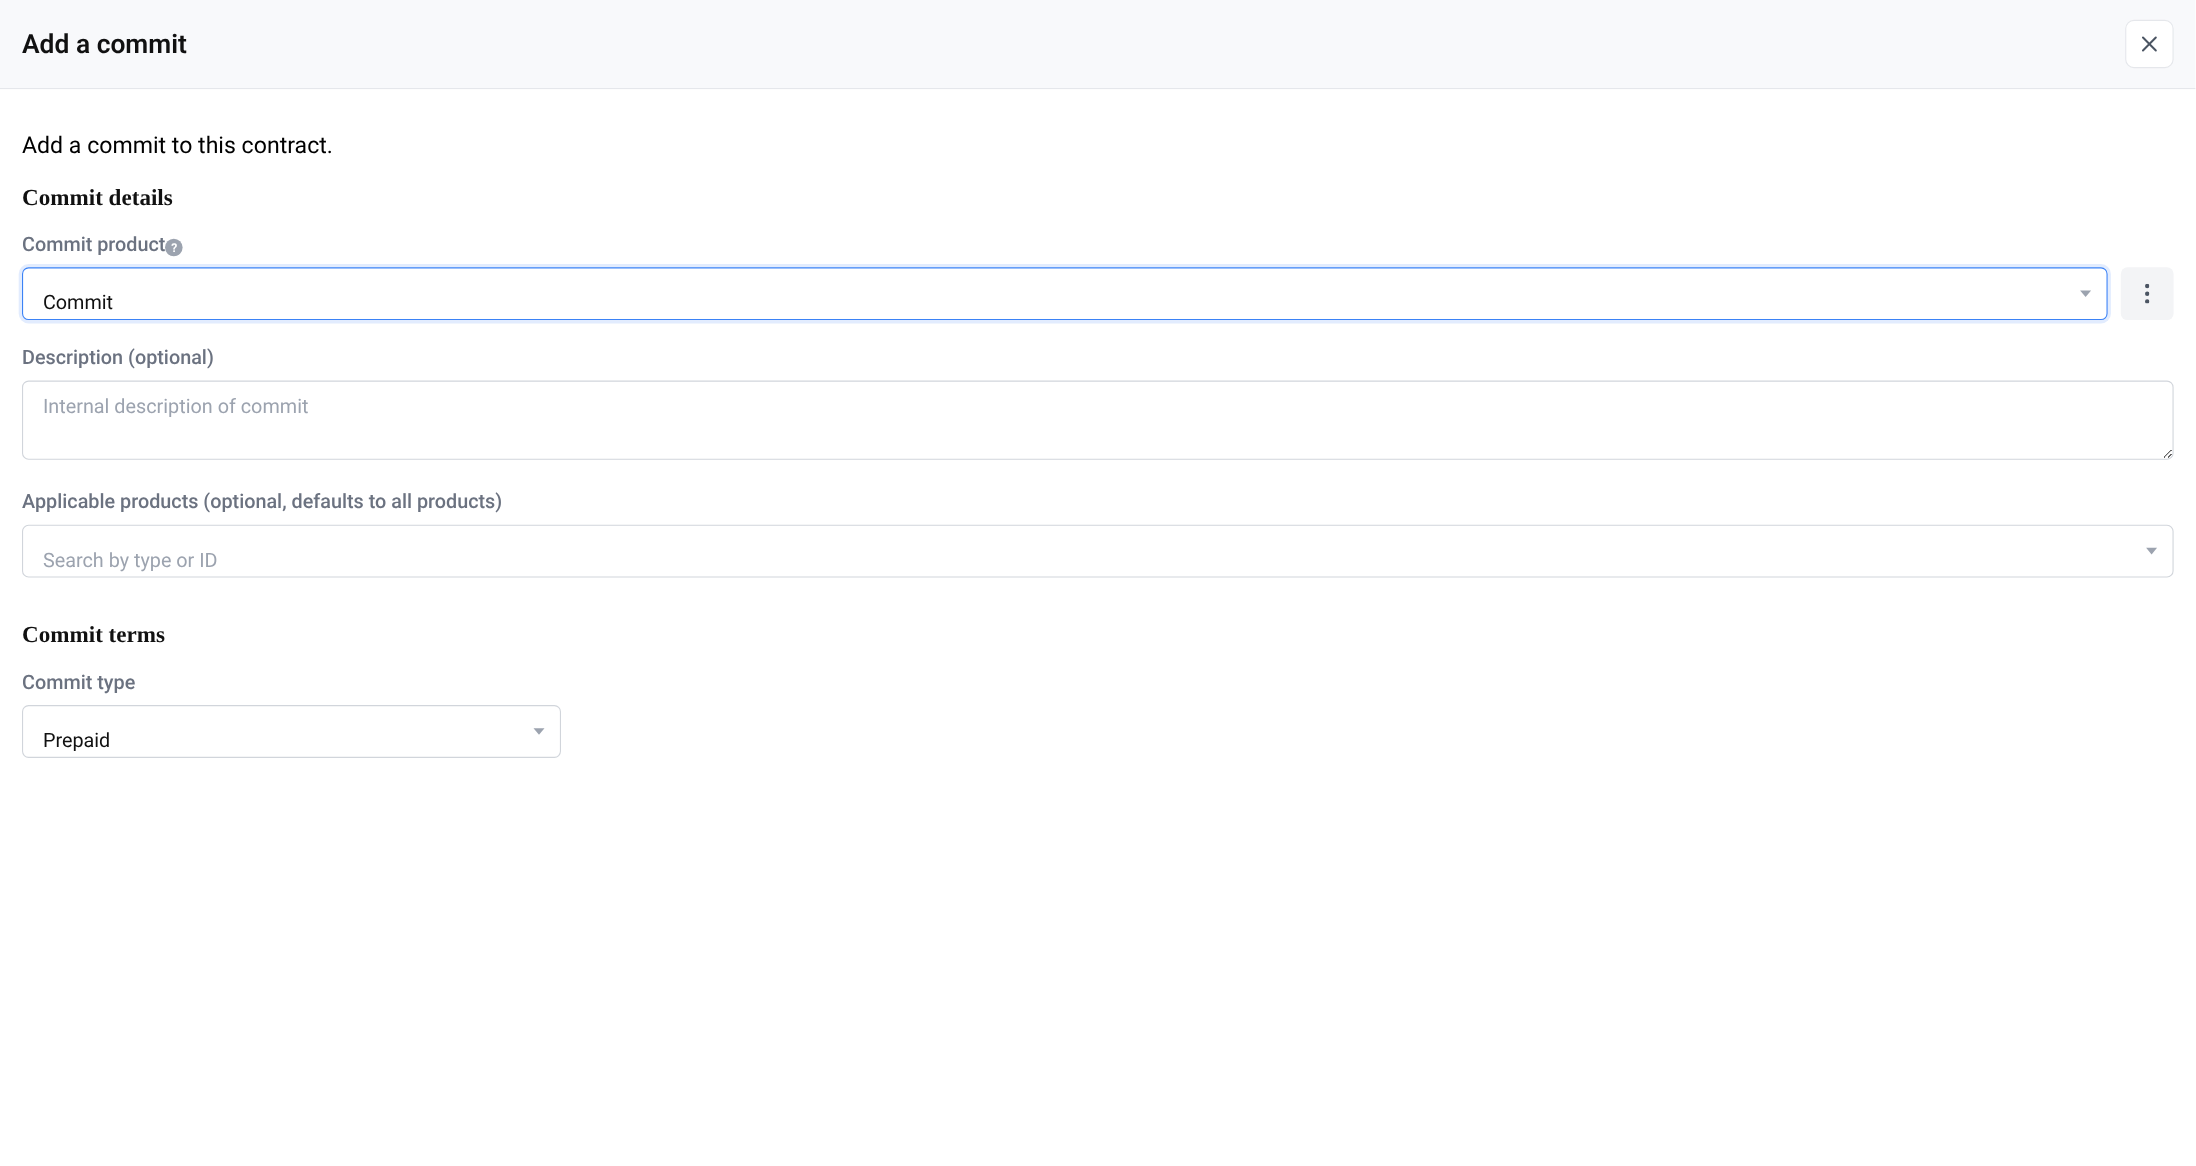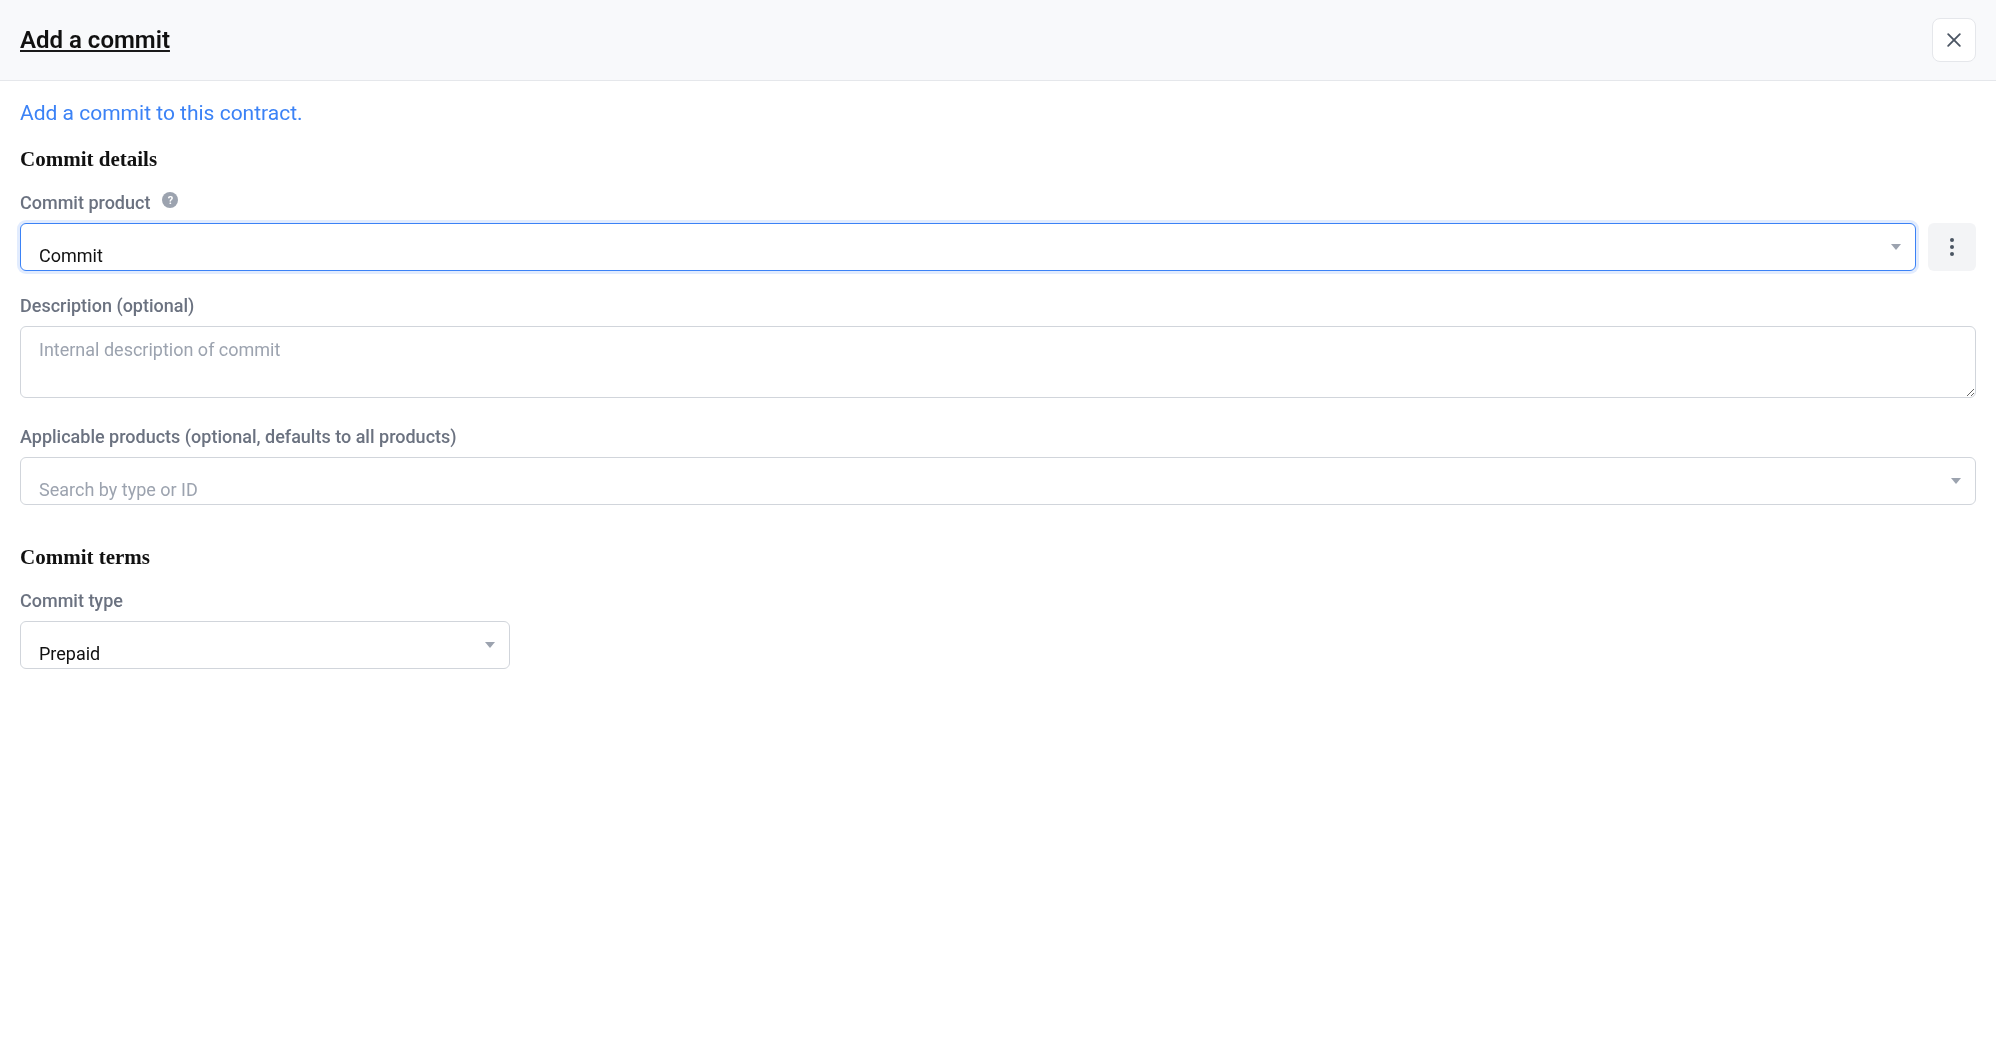--- a/index.html
+++ b/index.html
@@ -12,21 +12,20 @@
       background: #ffffff;
       color: #1a1a1a;
     }
     .header {
       display: flex;
       justify-content: space-between;
       align-items: center;
       padding: 18px 20px;
       background: #f8f9fb;
       border-bottom: 1px solid #e5e7eb;
-      text-decoration: underline;
     }
     .header-title {
       font-size: 24px;
       font-weight: 600;
       color: #111;
     }
     .close-btn {
       width: 44px;
       height: 44px;
       border: 1px solid #e5e7eb;
@@ -40,37 +39,38 @@
     .close-btn svg {
       width: 20px;
       height: 20px;
       stroke: #4b5563;
     }
     .content {
       padding: 20px;
     }
     .subtitle {
       font-size: 21px;
-      color: #3b82f6;
+      color: #000000;
       margin-bottom: 22px;
+      margin-top: 20px;
     }
     .section-title {
       font-size: 21px;
       font-weight: 600;
       color: #111;
       margin-bottom: 20px;
       font-family: Liberation Serif, serif;
     }
     .field {
       margin-bottom: 24px;
     }
     .field-label {
       display: flex;
-      align-items: flex-start;
-      gap: 12px;
+      align-items: flex-end;
+      gap: 0;
       font-size: 18px;
       color: #6b7280;
       font-weight: 500;
       margin-bottom: 10px;
     }
     .help-icon {
       width: 16px;
       height: 16px;
       border-radius: 50%;
       background: #9ca3af;

